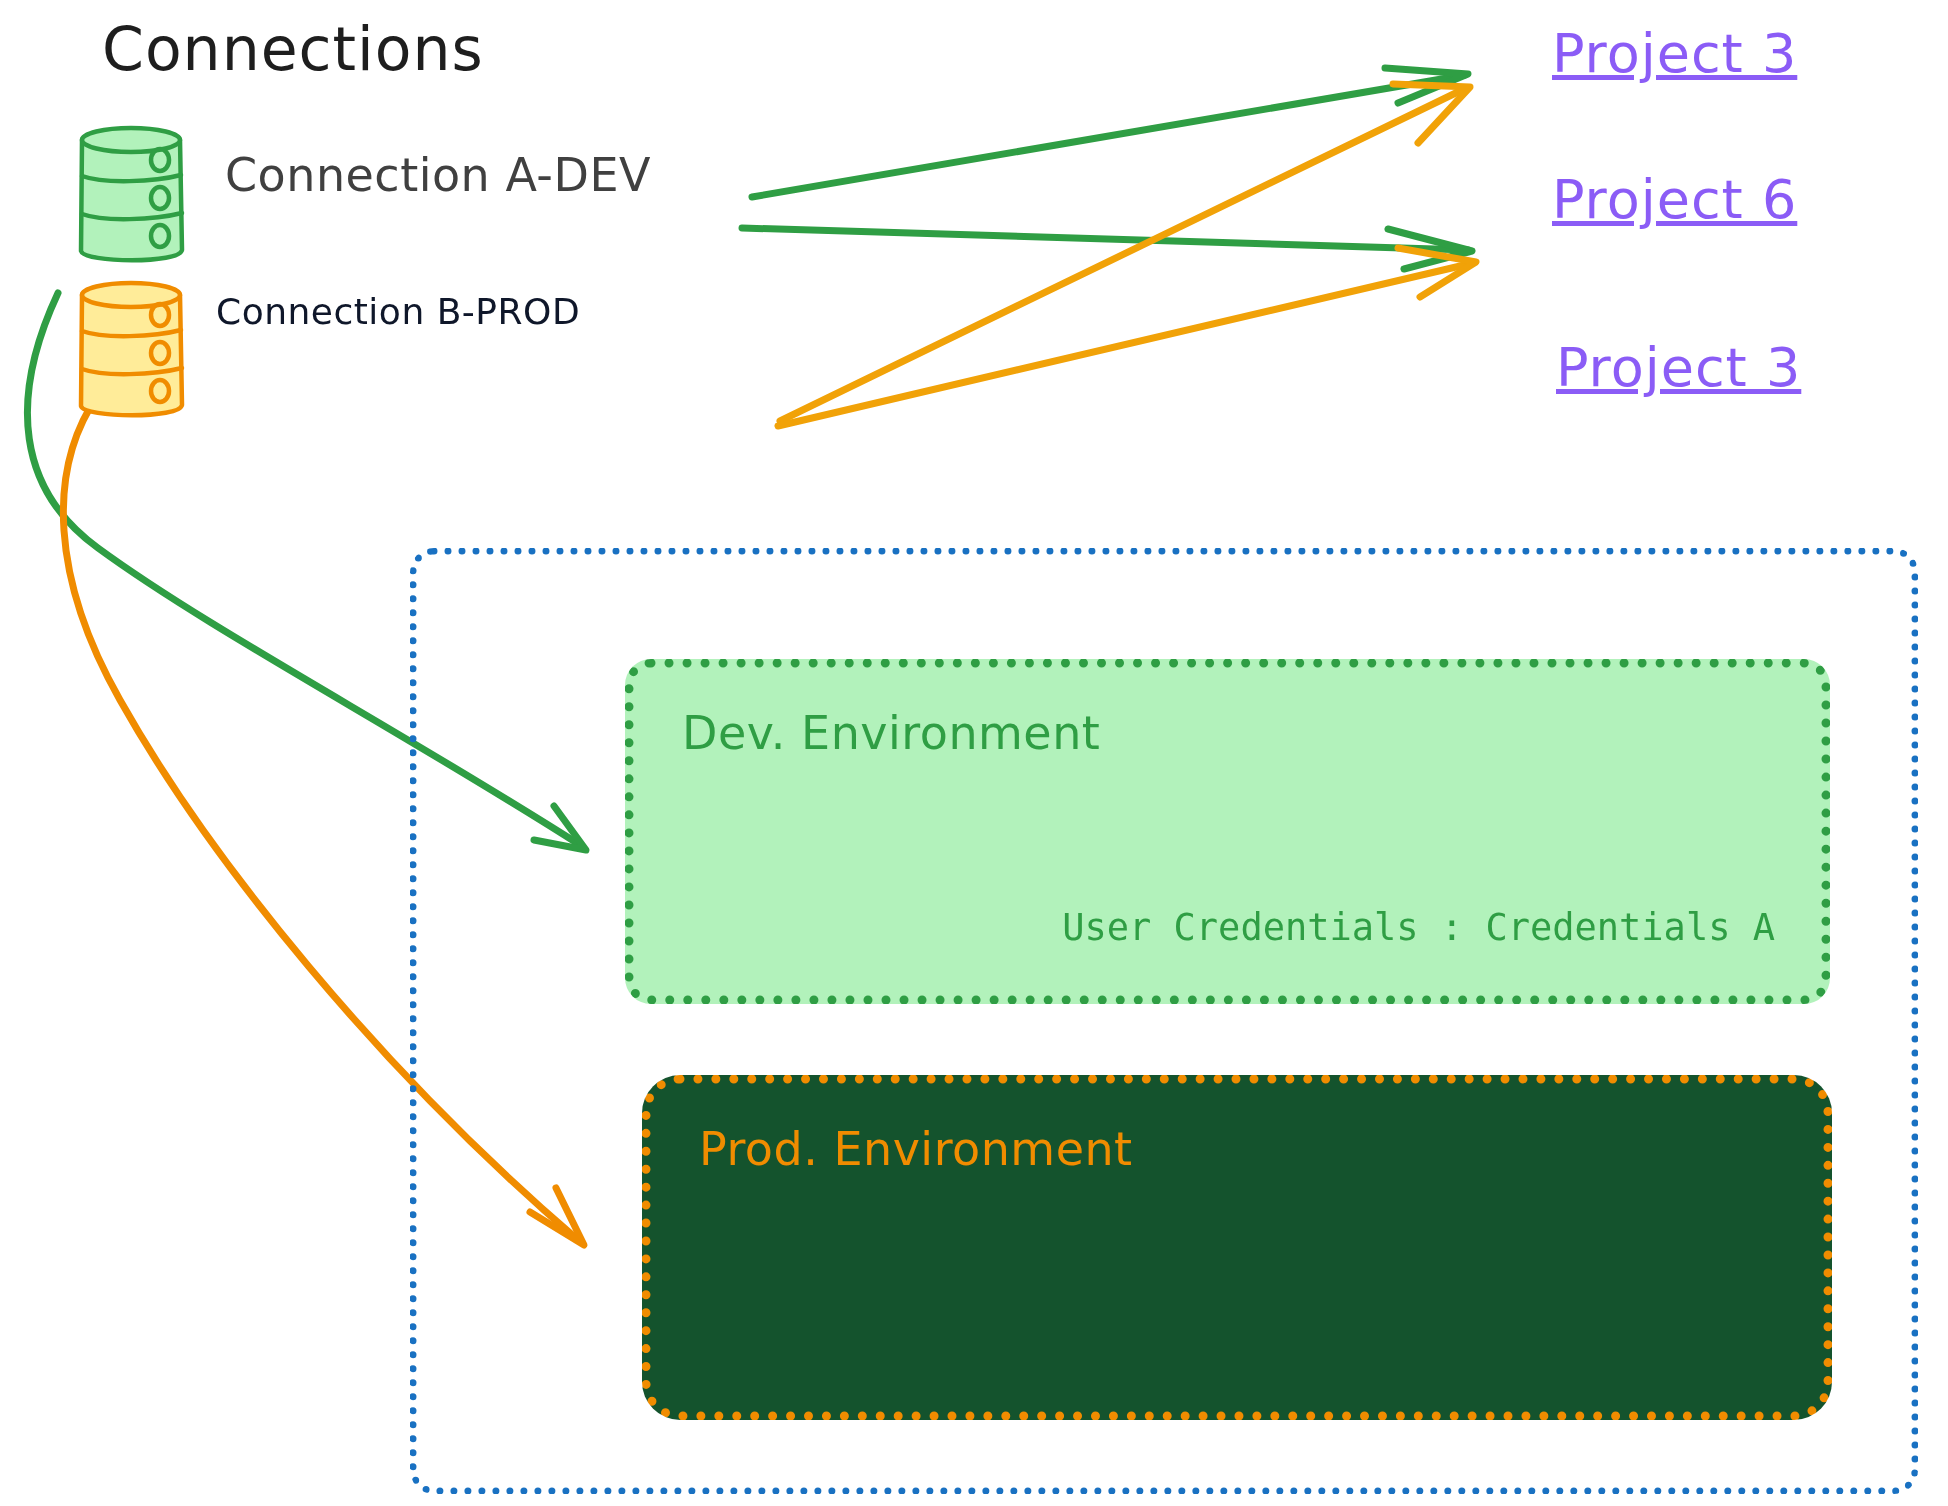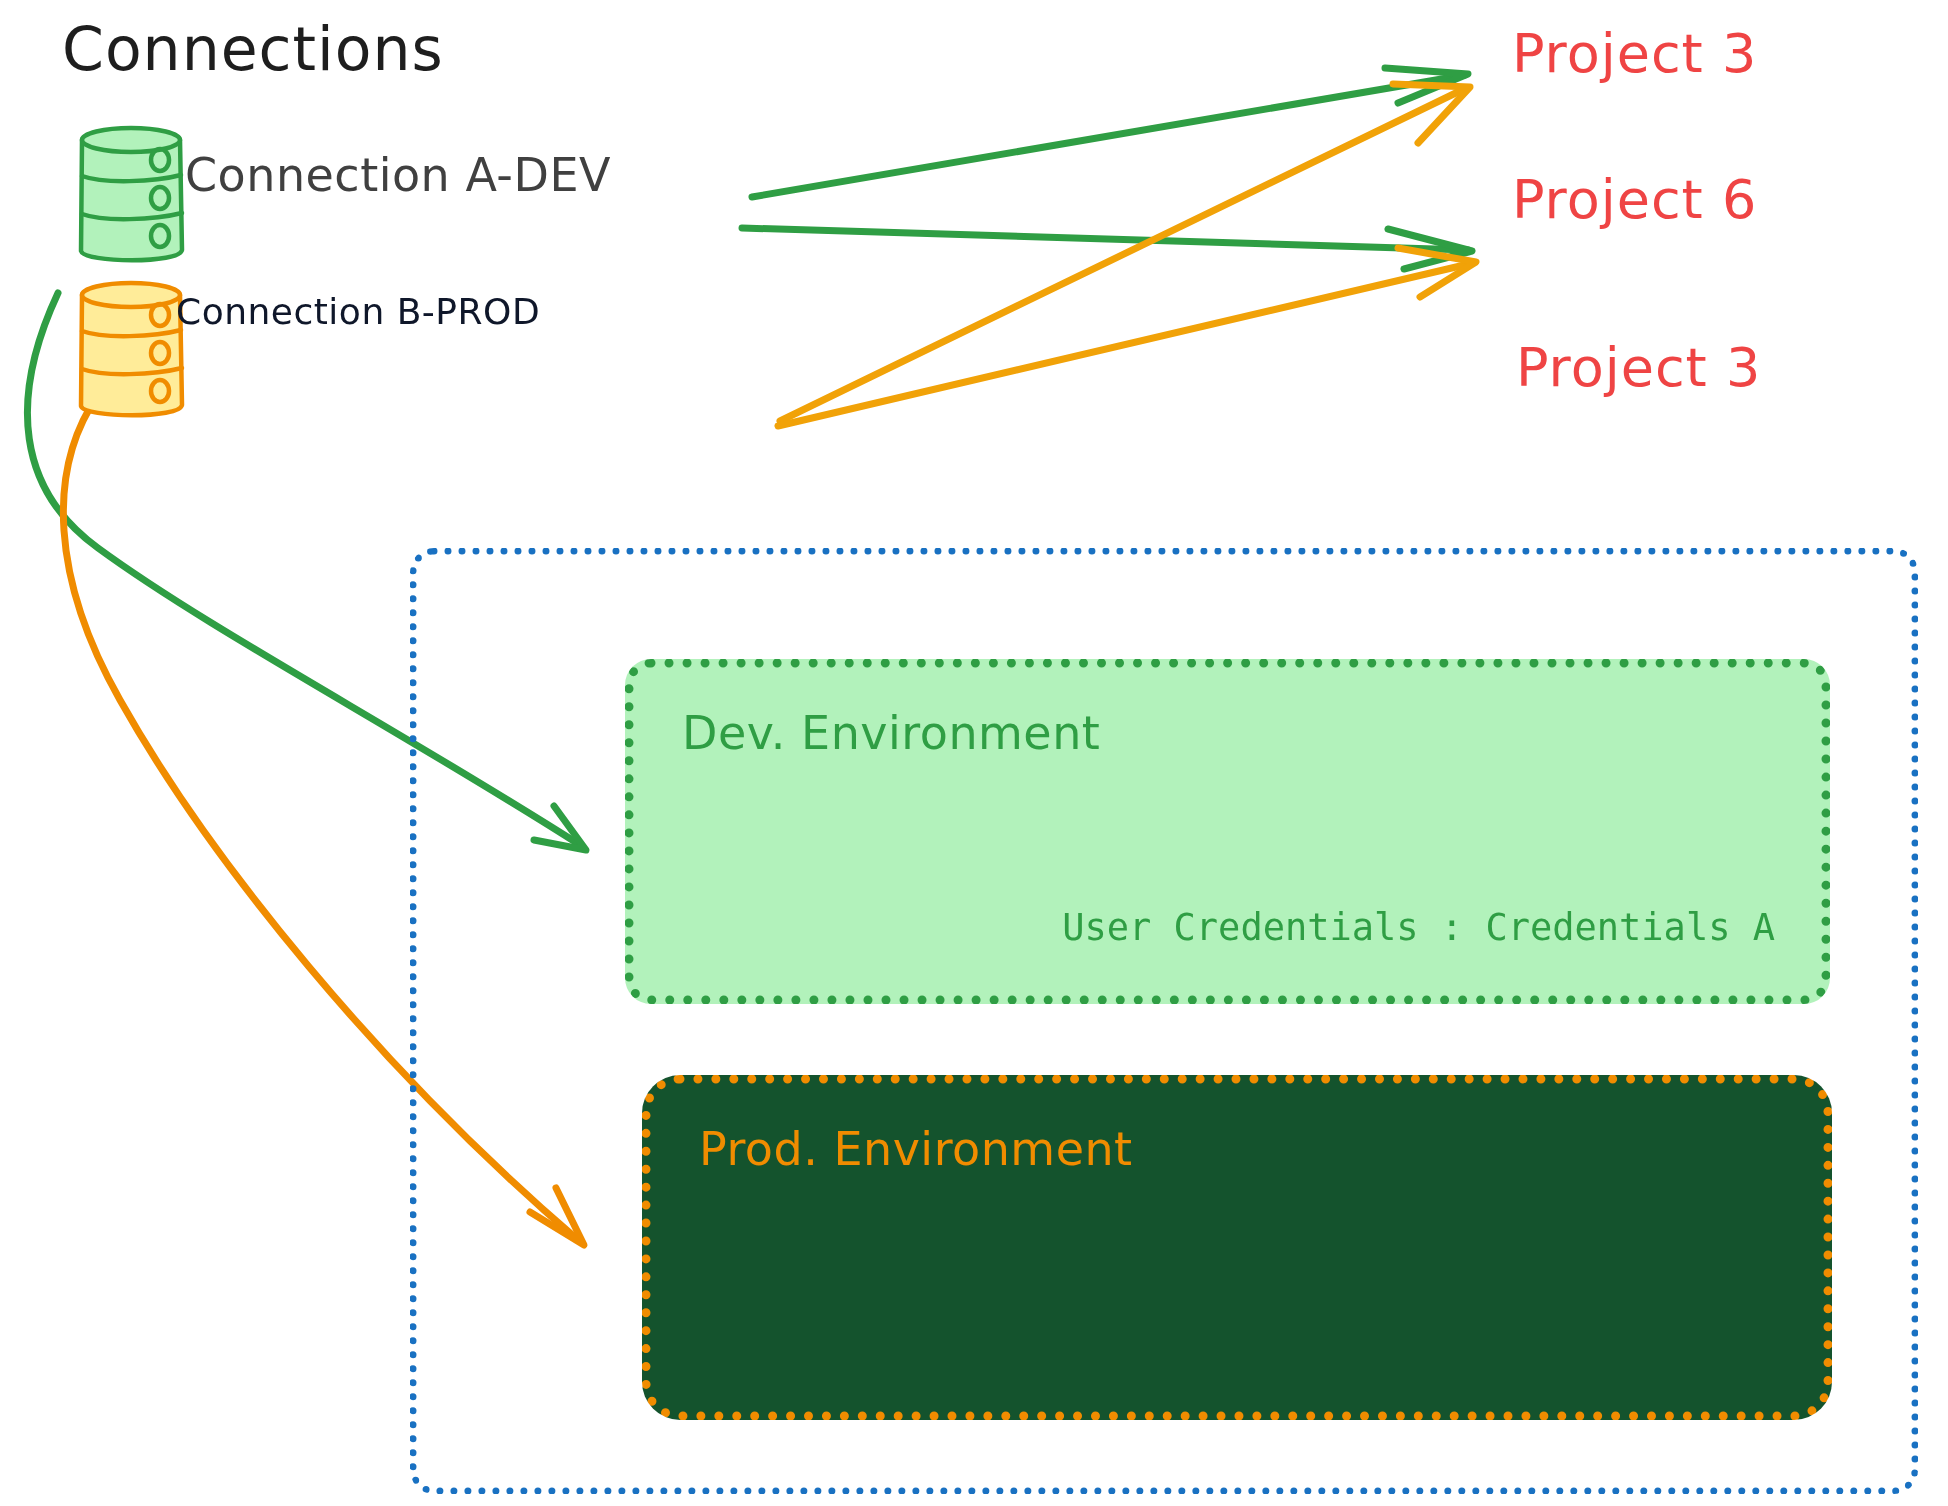--- a/index.html
+++ b/index.html
@@ -20,20 +20,21 @@
     left: 0;
     top: 0;
     width: 1948px;
     height: 1506px;
     pointer-events: none;
   }
   .txt {
     position: absolute;
     white-space: nowrap;
     font-family: "DejaVu Sans", sans-serif;
+    margin-left: 40px;
   }
 
   
   #title {
     left: 62px;
     top: 14px;
     font-size: 60px;
     color: #1e1e1e;
     font-weight: 400;
     letter-spacing: 1px;
@@ -51,22 +52,23 @@
     left: 176px;
     top: 291px;
     font-size: 36px;
     color: #0f172a;
     letter-spacing: 0.5px;
   }
 
   
   .project-label {
     font-size: 54px;
-    color: #ef4444;
+    color: #8b5cf6;
     letter-spacing: 1px;
+    text-decoration: underline;
   }
   #project-3 { left: 1512px; top: 22px; }
   #project-2 { left: 1512px; top: 168px; }
   #project-1 { left: 1516px; top: 336px; }
 
   
   #project1-box {
     position: absolute;
     left: 410px;
     top: 548px;

